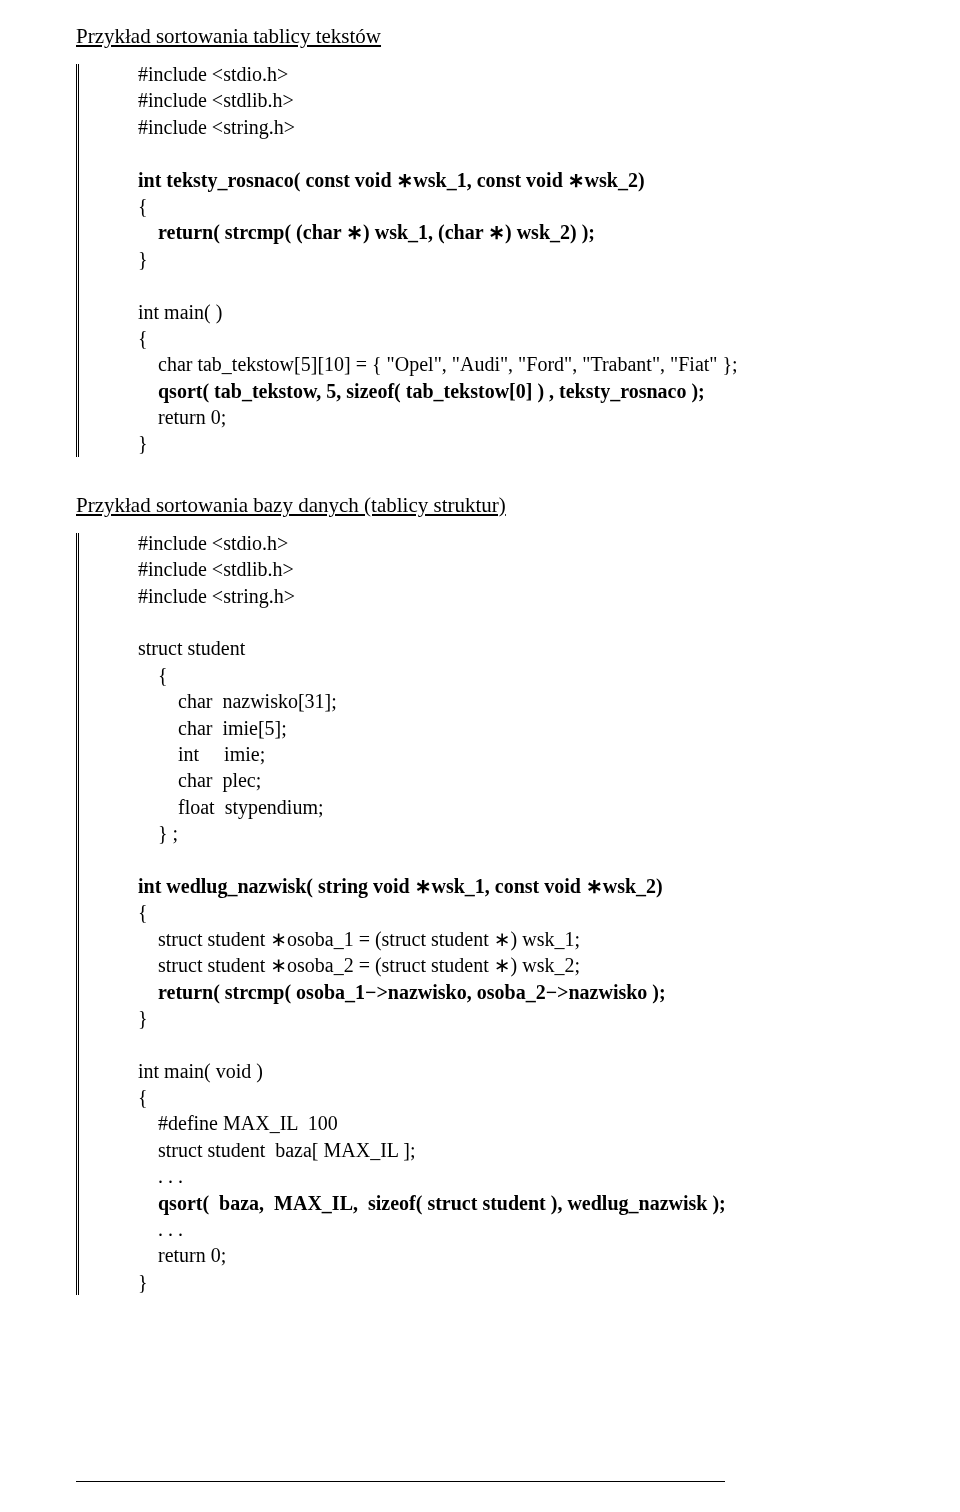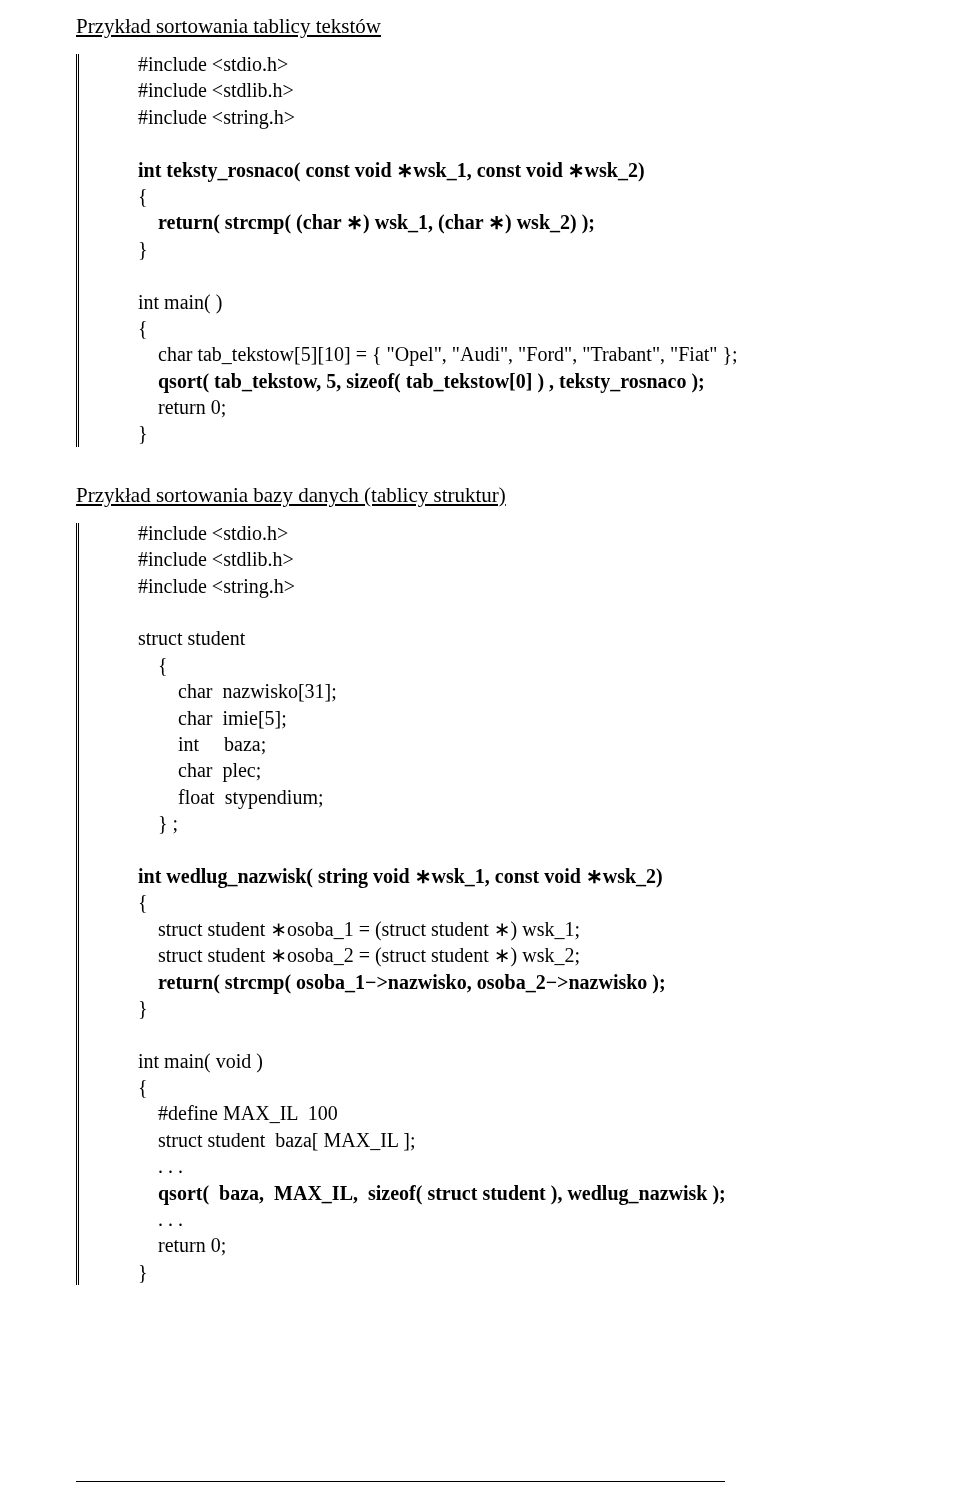--- a/index.html
+++ b/index.html
@@ -6,21 +6,21 @@
     margin: 0;
     padding: 0;
     background: #fff;
     font-family: "Times New Roman", Times, serif;
     color: #000;
   }
   .page {
     width: 789px;
     min-height: 1512px;
     box-sizing: border-box;
-    padding: 14px 64px 30px 76px;
+    padding: 24px 64px 30px 76px;
     position: relative;
   }
   .section-title {
     font-size: 21px;
     text-decoration: underline;
     margin: 0 0 12px 0;
   }
   .code-wrap {
     display: flex;
     margin-bottom: 36px;
@@ -92,21 +92,21 @@
       <div class="dbl-bar"></div>
     </div>
     <div class="code-block"><span>#include &lt;stdio.h&gt;</span>
 <span>#include &lt;stdlib.h&gt;</span>
 <span>#include &lt;string.h&gt;</span>
 <span></span>
 <span>struct student</span>
 <span>    {</span>
 <span>        char  nazwisko[31];</span>
 <span>        char  imie[5];</span>
-<span>        int     baza;</span>
+<span>        int     imie;</span>
 <span>        char  plec;</span>
 <span>        float  stypendium;</span>
 <span>    } ;</span>
 <span></span>
 <span class="b">int wedlug_nazwisk( string void </span><span class="b">∗</span><span class="b">wsk_1, const void </span><span class="b">∗</span><span class="b">wsk_2)</span>
 <span>{</span>
 <span>    struct student </span><span>∗</span><span>osoba_1 = (struct student </span><span>∗</span><span>) wsk_1;</span>
 <span>    struct student </span><span>∗</span><span>osoba_2 = (struct student </span><span>∗</span><span>) wsk_2;</span>
 <span class="b">    return( strcmp( osoba_1</span><span class="b">−</span><span class="b">&gt;nazwisko, osoba_2</span><span class="b">−</span><span class="b">&gt;nazwisko );</span>
 <span>}</span>

